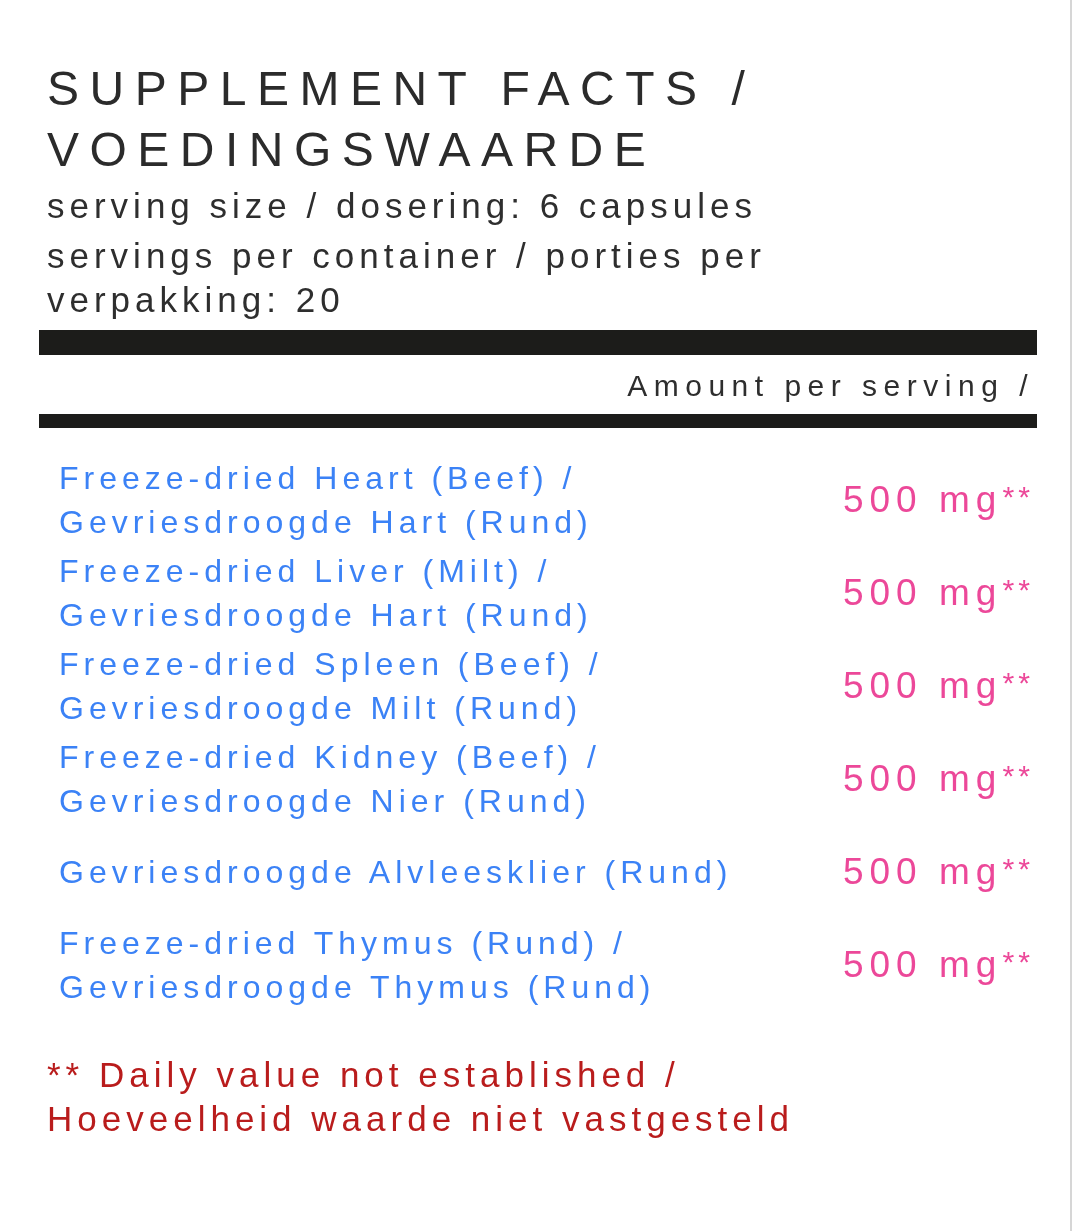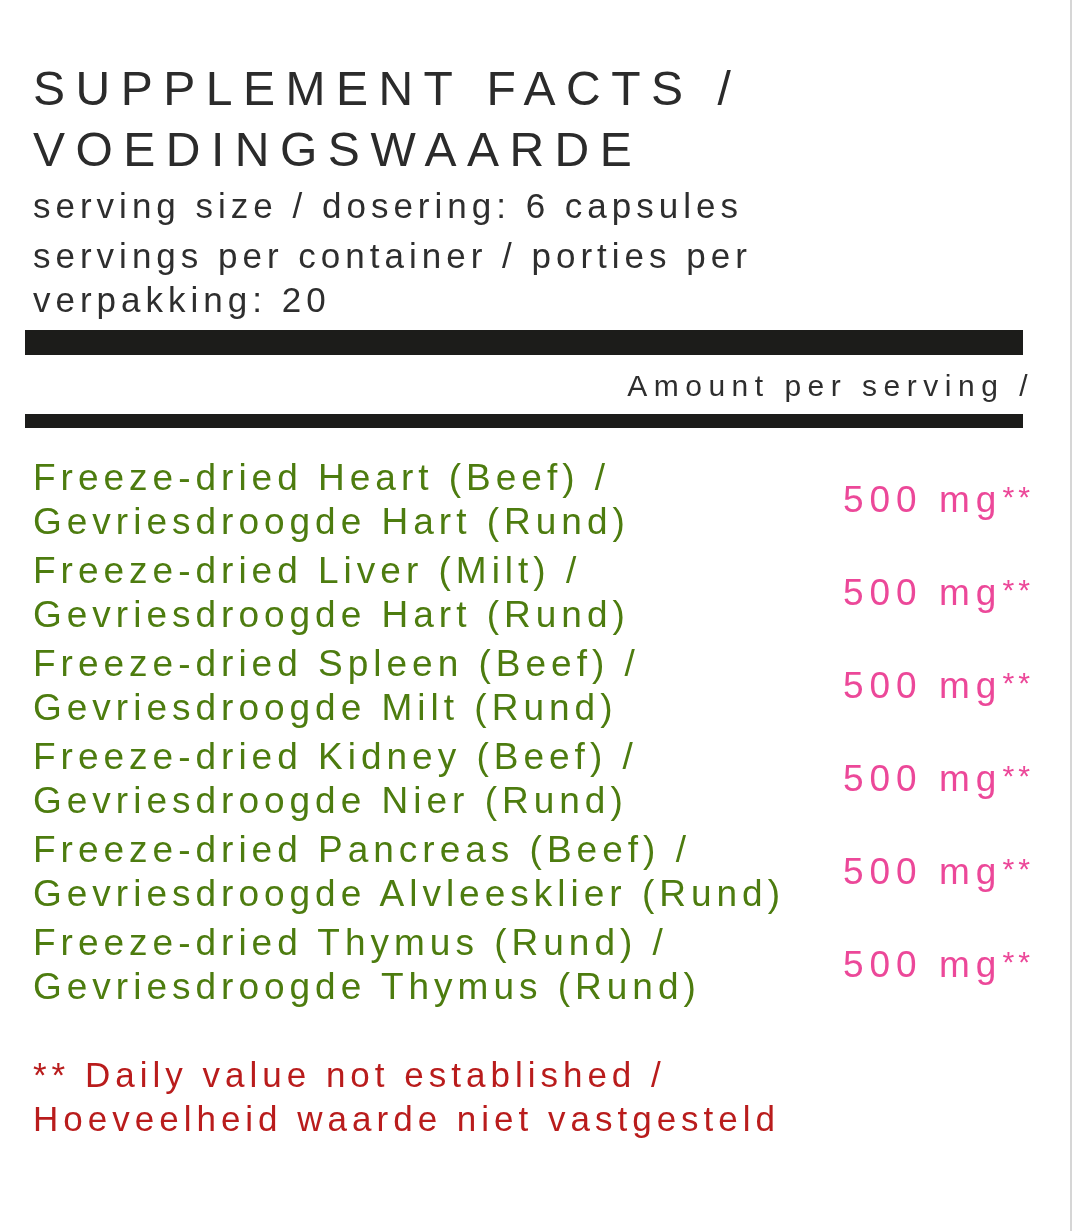--- a/index.html
+++ b/index.html
@@ -5,20 +5,21 @@
   html, body { margin: 0; padding: 0; background: #ffffff; }
   .panel {
     position: relative;
     width: 1073px;
     height: 1231px;
     background: #ffffff;
     font-family: "Liberation Sans", sans-serif;
     color: #2d2d2d;
     overflow: hidden;
     box-sizing: border-box;
+    padding-left: 14px;
   }
   .edge-right {
     position: absolute;
     top: 0;
     right: 1px;
     width: 2px;
     height: 100%;
     background: #d6d6d6;
   }
   .content {
@@ -61,25 +62,26 @@
   .amount-header span { display: block; }
   .rows { margin-top: 28px; }
   .row {
     display: flex;
     justify-content: space-between;
     align-items: center;
     min-height: 88px;
     margin-bottom: 5px;
   }
   .row-label {
-    font-size: 37px;
+    font-size: 32px;
     line-height: 44px;
     letter-spacing: 5px;
-    color: #4d7c0f;
+    color: #3b82f6;
     max-width: 830px;
+    margin-left: 12px;
   }
   .row-label span { display: block; }
   .row-amount {
     font-size: 37px;
     letter-spacing: 6px;
     white-space: nowrap;
     color: #ec4899;
     padding-left: 20px;
     text-align: right;
   }
@@ -150,21 +152,20 @@
       <div class="row">
         <div class="row-label">
           <span>Freeze-dried Kidney (Beef) /</span>
           <span>Gevriesdroogde Nier (Rund)</span>
         </div>
         <div class="row-amount"><span>500 mg</span><span class="dv-marker">**</span></div>
       </div>
 
       <div class="row">
         <div class="row-label">
-          <span>Freeze-dried Pancreas (Beef) /</span>
           <span>Gevriesdroogde Alvleesklier (Rund)</span>
         </div>
         <div class="row-amount"><span>500 mg</span><span class="dv-marker">**</span></div>
       </div>
 
       <div class="row">
         <div class="row-label">
           <span>Freeze-dried Thymus (Rund) /</span>
           <span>Gevriesdroogde Thymus (Rund)</span>
         </div>

